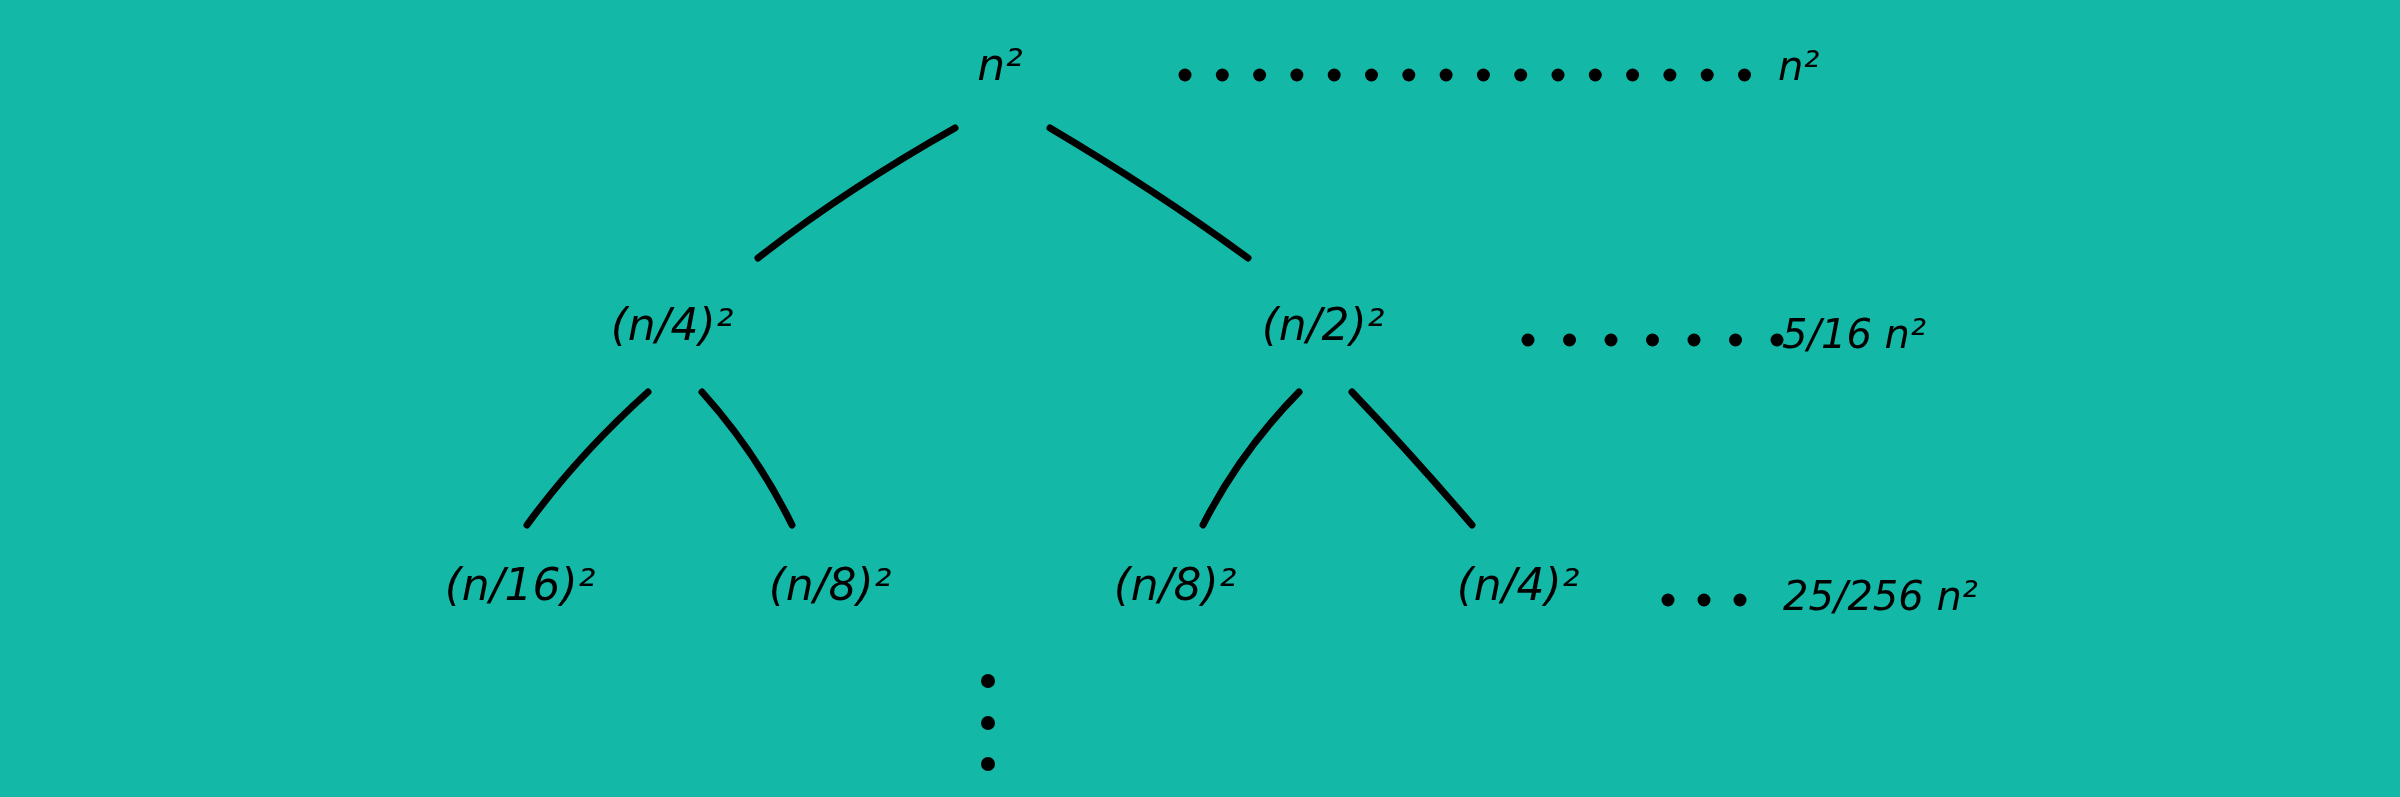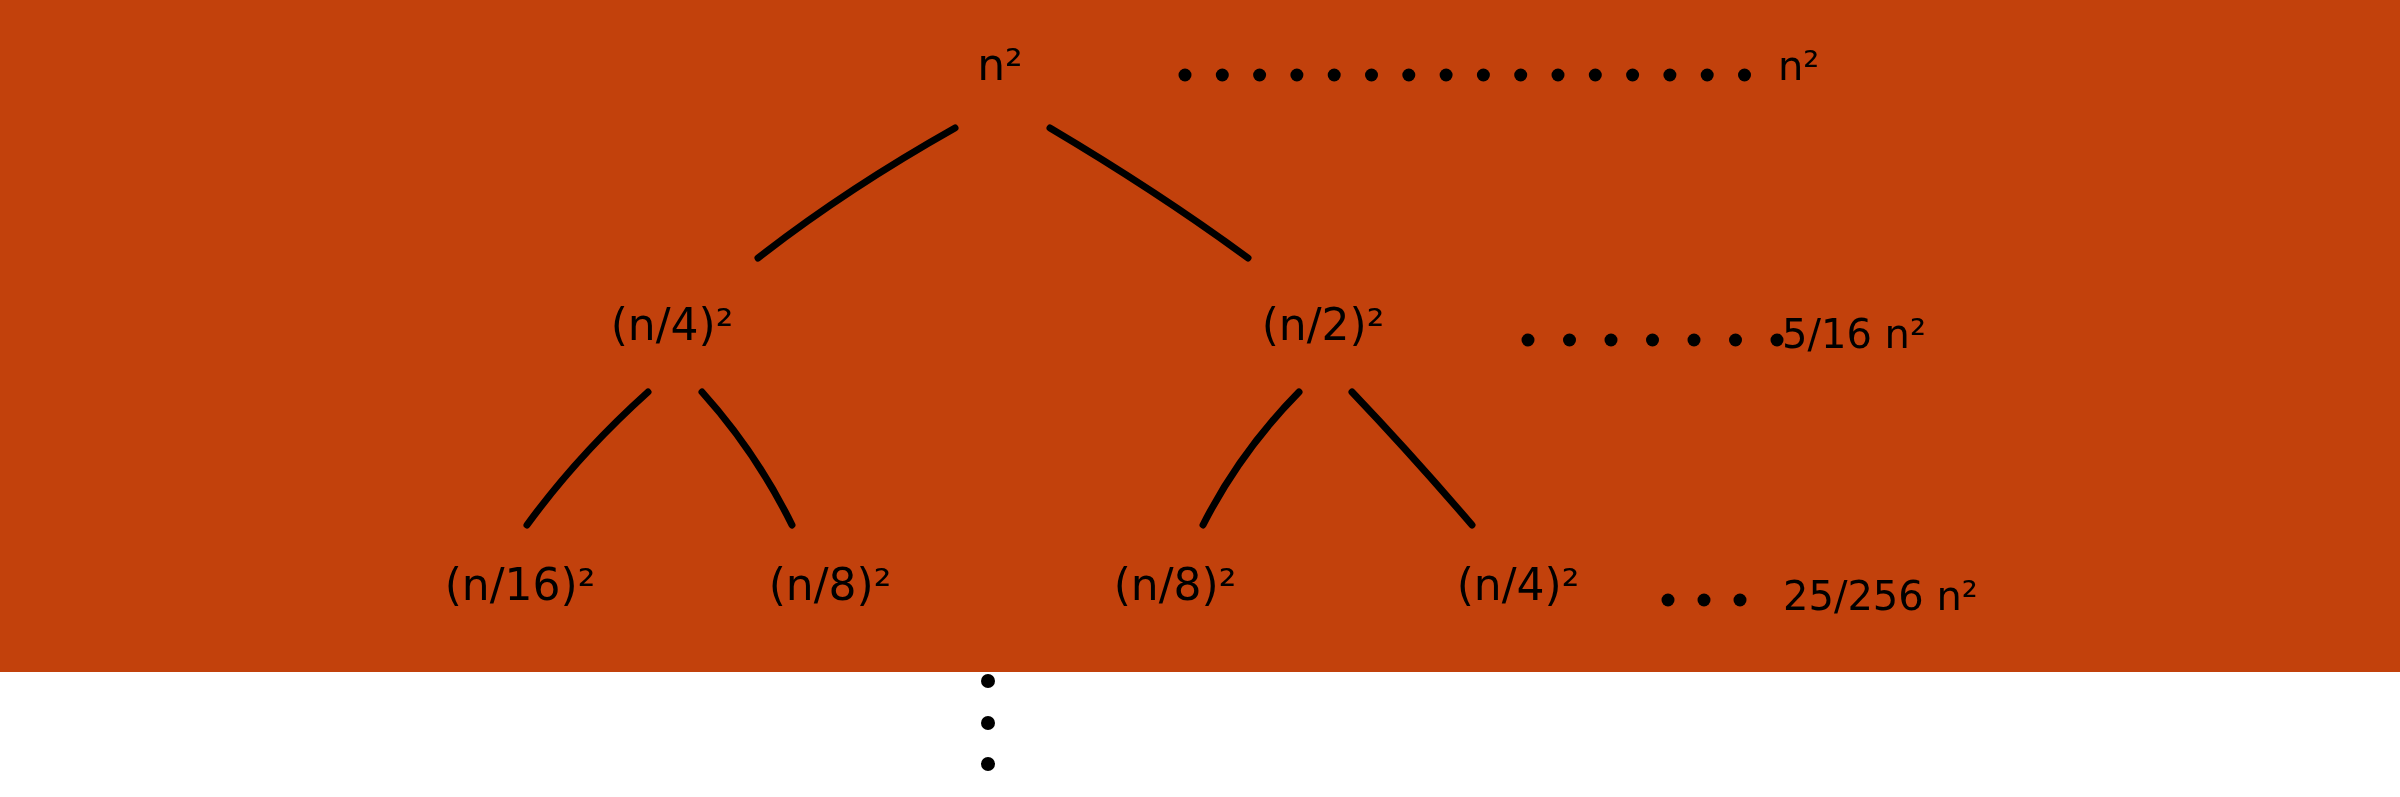--- a/index.html
+++ b/index.html
@@ -9,22 +9,23 @@
   }
   body {
     width: 2400px;
     height: 797px;
     font-family: "DejaVu Sans", sans-serif;
     overflow: hidden;
   }
   #diagram-root {
     position: relative;
     width: 2400px;
-    height: 672px;
-    background: #c2410c;
+    height: 797px;
+    background: #14b8a6;
+    font-style: italic;
   }
   #tree-svg {
     position: absolute;
     top: 0;
     left: 0;
     width: 2400px;
     height: 797px;
     display: block;
   }
   .node-text {

